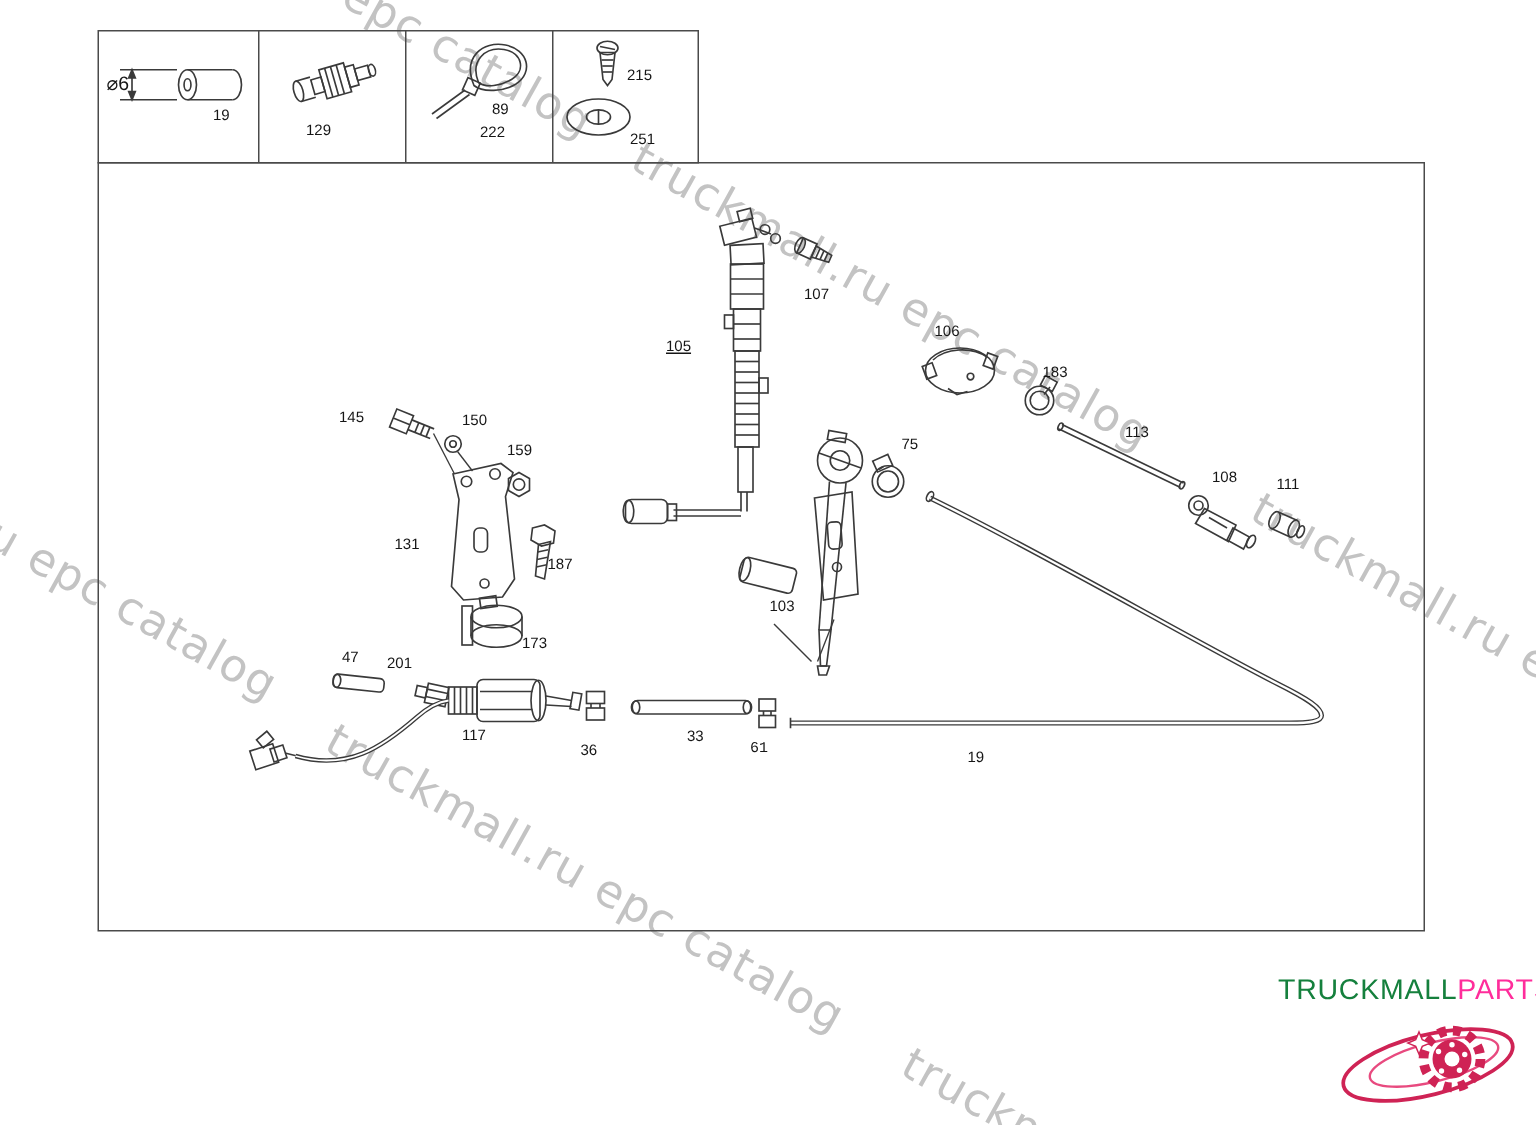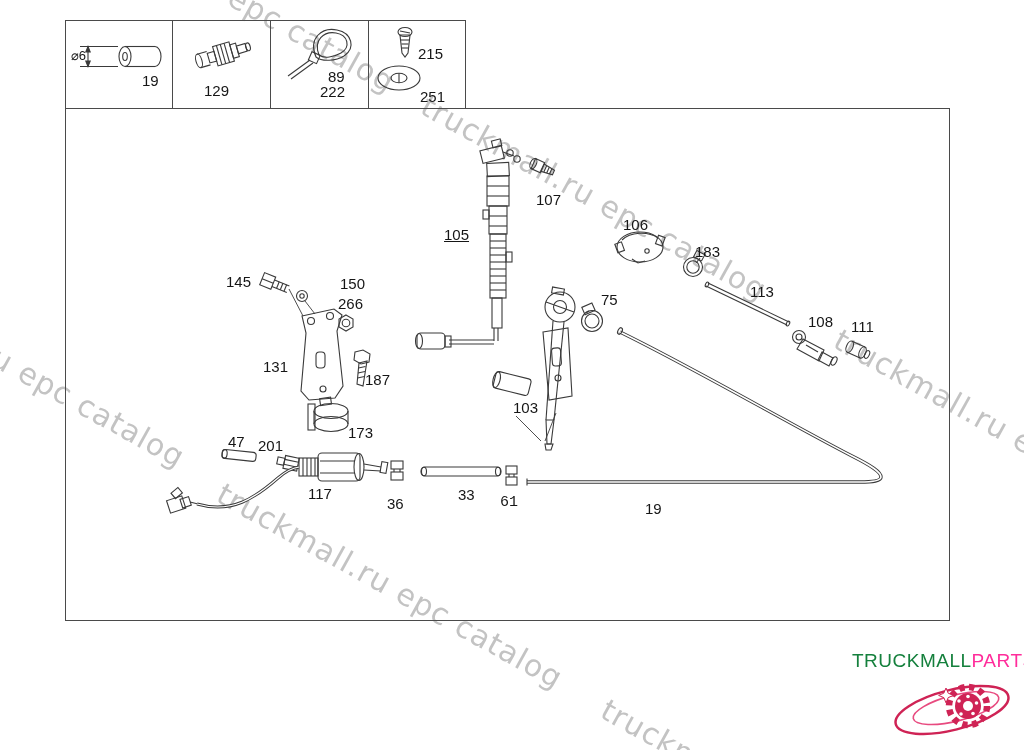--- a/index.html
+++ b/index.html
@@ -13,21 +13,21 @@
     font-family:"DejaVu Sans",sans-serif; font-size:30px; letter-spacing:1px;
     color:#c3c3c3; transform:rotate(29deg); transform-origin:0 0;
     pointer-events:none; user-select:none;
   }
 
   
   #diagram-svg { position:absolute; left:0; top:0; z-index:2; }
 
   
   .plabel {
-    position:absolute; z-index:3; font-size:15px; color:#161616;
+    position:absolute; z-index:3; font-size:10px; color:#161616;
     font-family:"Liberation Sans",sans-serif; white-space:nowrap;
   }
   .plabel.dim { font-size:13px; }
 
   
   #logo { position:absolute; left:852px; top:650px; z-index:3; width:172px; }
   .logo-text { font-size:19px; letter-spacing:0.5px; white-space:nowrap; }
   .logo-gray { color:#15803d; }
   .logo-pink { color:#ff2d9b; }
   .logo-gear { margin-left:28px; margin-top:0px; display:block; }
@@ -343,22 +343,22 @@
   <span class="plabel" style="left:444px;top:226px;text-decoration:underline;">105</span>
   <span class="plabel" style="left:536px;top:191px;">107</span>
   <span class="plabel" style="left:623px;top:216px;">106</span>
   <span class="plabel" style="left:695px;top:243px;">183</span>
   <span class="plabel" style="left:750px;top:283px;">113</span>
   <span class="plabel" style="left:808px;top:313px;">108</span>
   <span class="plabel" style="left:851px;top:318px;">111</span>
   <span class="plabel" style="left:601px;top:291px;">75</span>
   <span class="plabel" style="left:513px;top:399px;">103</span>
   <span class="plabel" style="left:226px;top:273px;">145</span>
-  <span class="plabel" style="left:308px;top:275px;margin-left:32px;">150</span>
-  <span class="plabel" style="left:338px;top:295px;">266</span>
+  <span class="plabel" style="left:308px;top:275px;">150</span>
+  <span class="plabel" style="left:338px;top:295px;">159</span>
   <span class="plabel" style="left:263px;top:358px;">131</span>
   <span class="plabel" style="left:365px;top:371px;">187</span>
   <span class="plabel" style="left:348px;top:424px;">173</span>
   <span class="plabel" style="left:228px;top:433px;">47</span>
   <span class="plabel" style="left:258px;top:437px;">201</span>
   <span class="plabel" style="left:308px;top:485px;">117</span>
   <span class="plabel" style="left:387px;top:495px;">36</span>
   <span class="plabel" style="left:458px;top:486px;">33</span>
   <span class="plabel" style="left:500px;top:494px;font-family:Liberation Mono, monospace;">61</span>
   <span class="plabel" style="left:645px;top:500px;">19</span>

